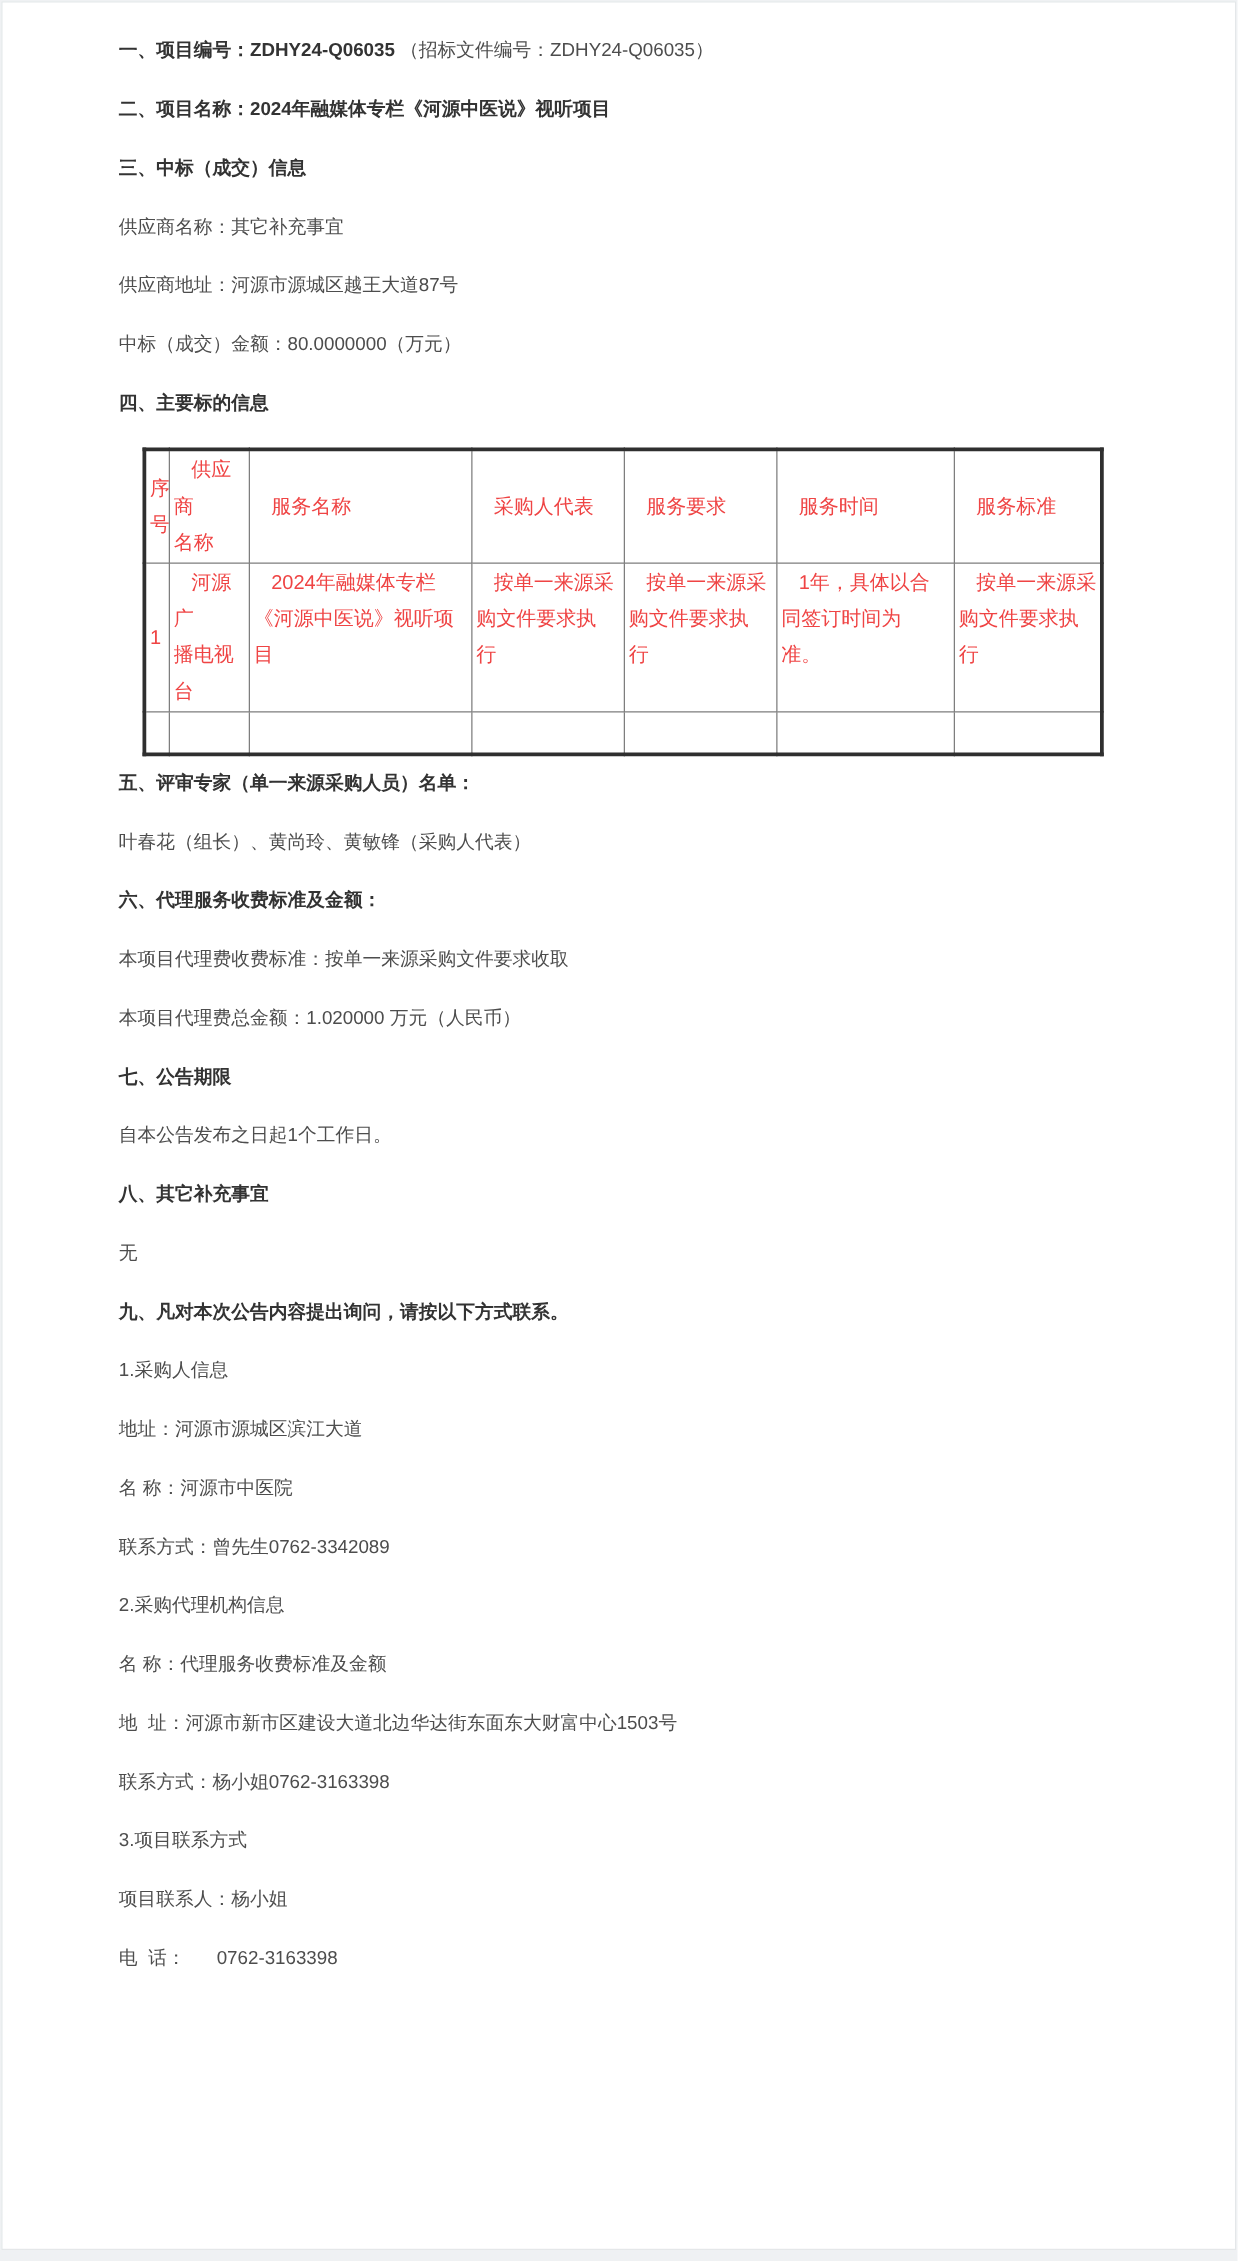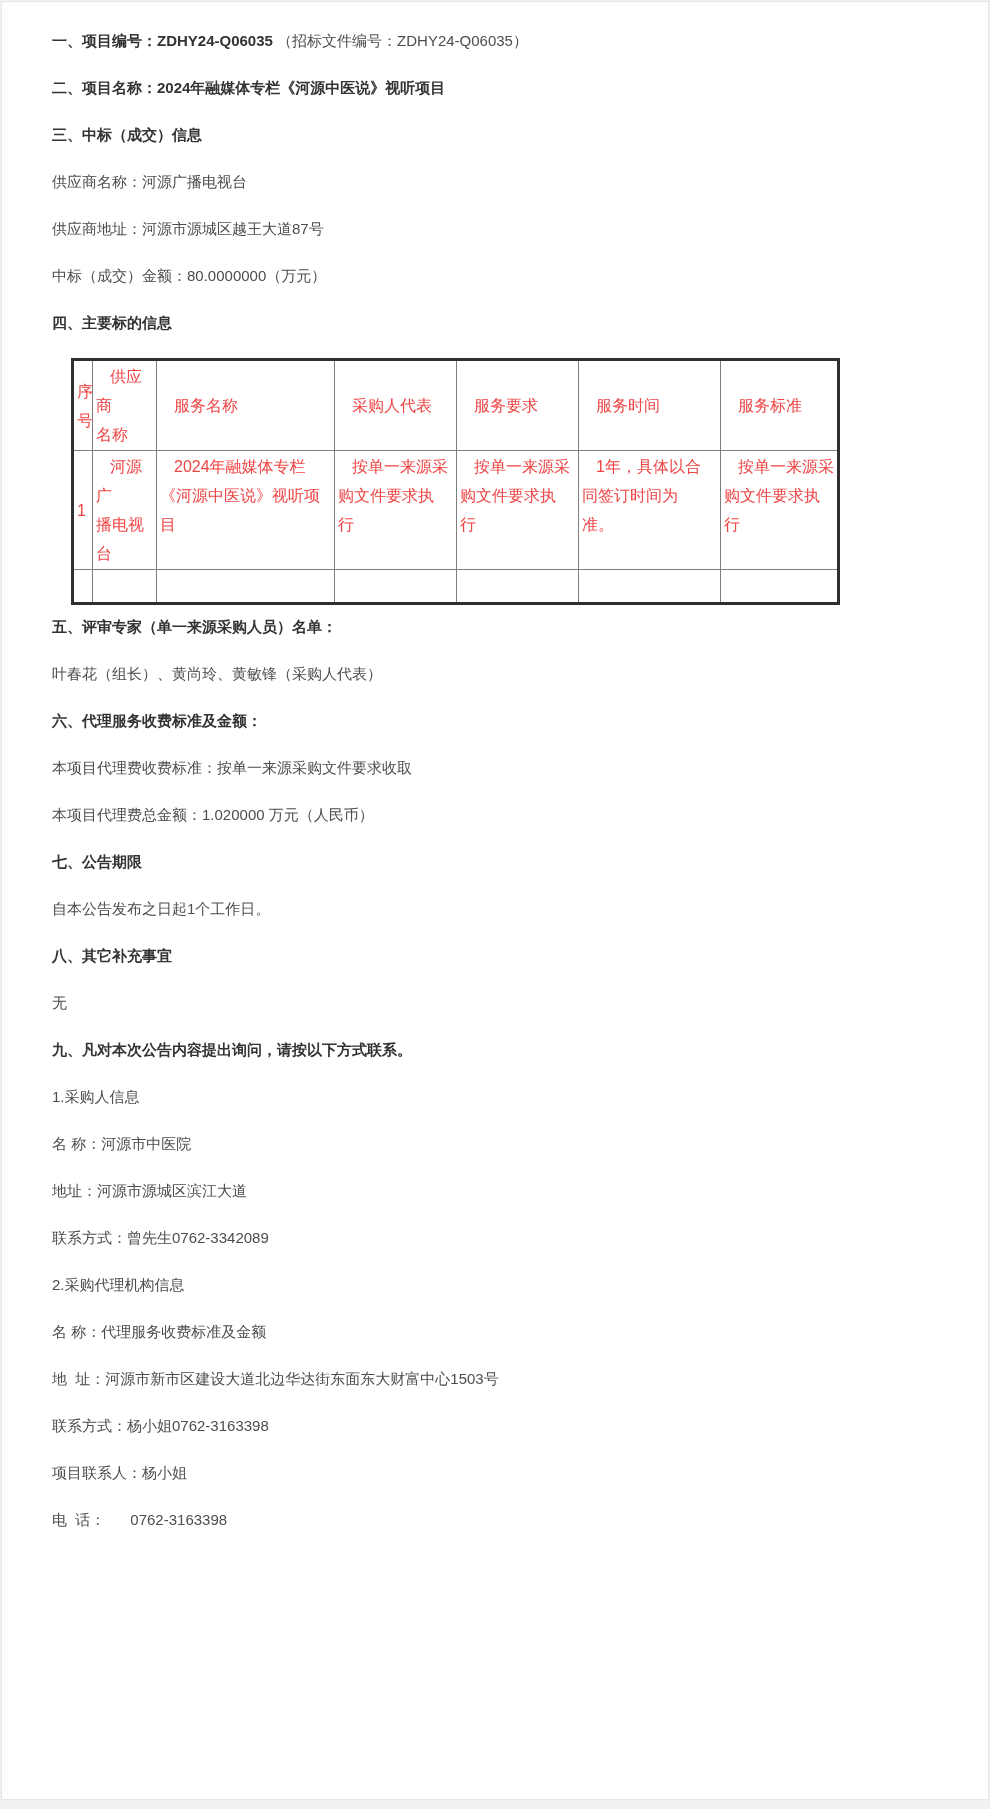--- a/index.html
+++ b/index.html
@@ -8,21 +8,21 @@
     background: #eff1f3;
     font-family: "Liberation Sans", "DejaVu Sans", sans-serif;
     width: 990px;
   }
   .page {
     width: 988px;
     height: 1799px;
     margin: 1px auto 0;
     background: #ffffff;
     border: 1px solid #e4e7e9;
-    padding: 27px 88px 0 50px;
+    padding: 27px 88px 0 93px;
     color: #4d4d4d;
     font-size: 15px;
   }
   .doc p {
     margin: 0 0 23px 0;
     line-height: 24px;
     white-space: pre-wrap;
   }
   .doc p.h {
     font-weight: 700;
@@ -62,21 +62,21 @@
 
 <div class="page">
   <div class="doc">
 
     <p class="h"><span>一、项目编号：ZDHY24-Q06035</span><span class="normal-part"> （招标文件编号：ZDHY24-Q06035）</span></p>
 
     <p class="h">二、项目名称：2024年融媒体专栏《河源中医说》视听项目</p>
 
     <p class="h">三、中标（成交）信息</p>
 
-    <p>供应商名称：河源广播电视台</p>
+    <p>供应商名称：其它补充事宜</p>
 
     <p>供应商地址：河源市源城区越王大道87号</p>
 
     <p>中标（成交）金额：80.0000000（万元）</p>
 
     <p class="h">四、主要标的信息</p>
 
     <table class="tbl">
       <colgroup>
         <col style="width:20px">
@@ -145,33 +145,34 @@
     <p>自本公告发布之日起1个工作日。</p>
 
     <p class="h">八、其它补充事宜</p>
 
     <p>无</p>
 
     <p class="h">九、凡对本次公告内容提出询问，请按以下方式联系。</p>
 
     <p>1.采购人信息</p>
 
+    <p>地址：河源市源城区滨江大道</p>
+
     <p>名 称：河源市中医院</p>
-
-    <p>地址：河源市源城区滨江大道</p>
 
     <p>联系方式：曾先生0762-3342089</p>
 
     <p>2.采购代理机构信息</p>
 
     <p>名 称：代理服务收费标准及金额</p>
 
     <p>地  址：河源市新市区建设大道北边华达街东面东大财富中心1503号</p>
 
     <p>联系方式：杨小姐0762-3163398</p>
 
+    <p>3.项目联系方式</p>
 
     <p>项目联系人：杨小姐</p>
 
     <p>电  话：      0762-3163398</p>
 
   </div>
 </div>
 
 </body></html>

